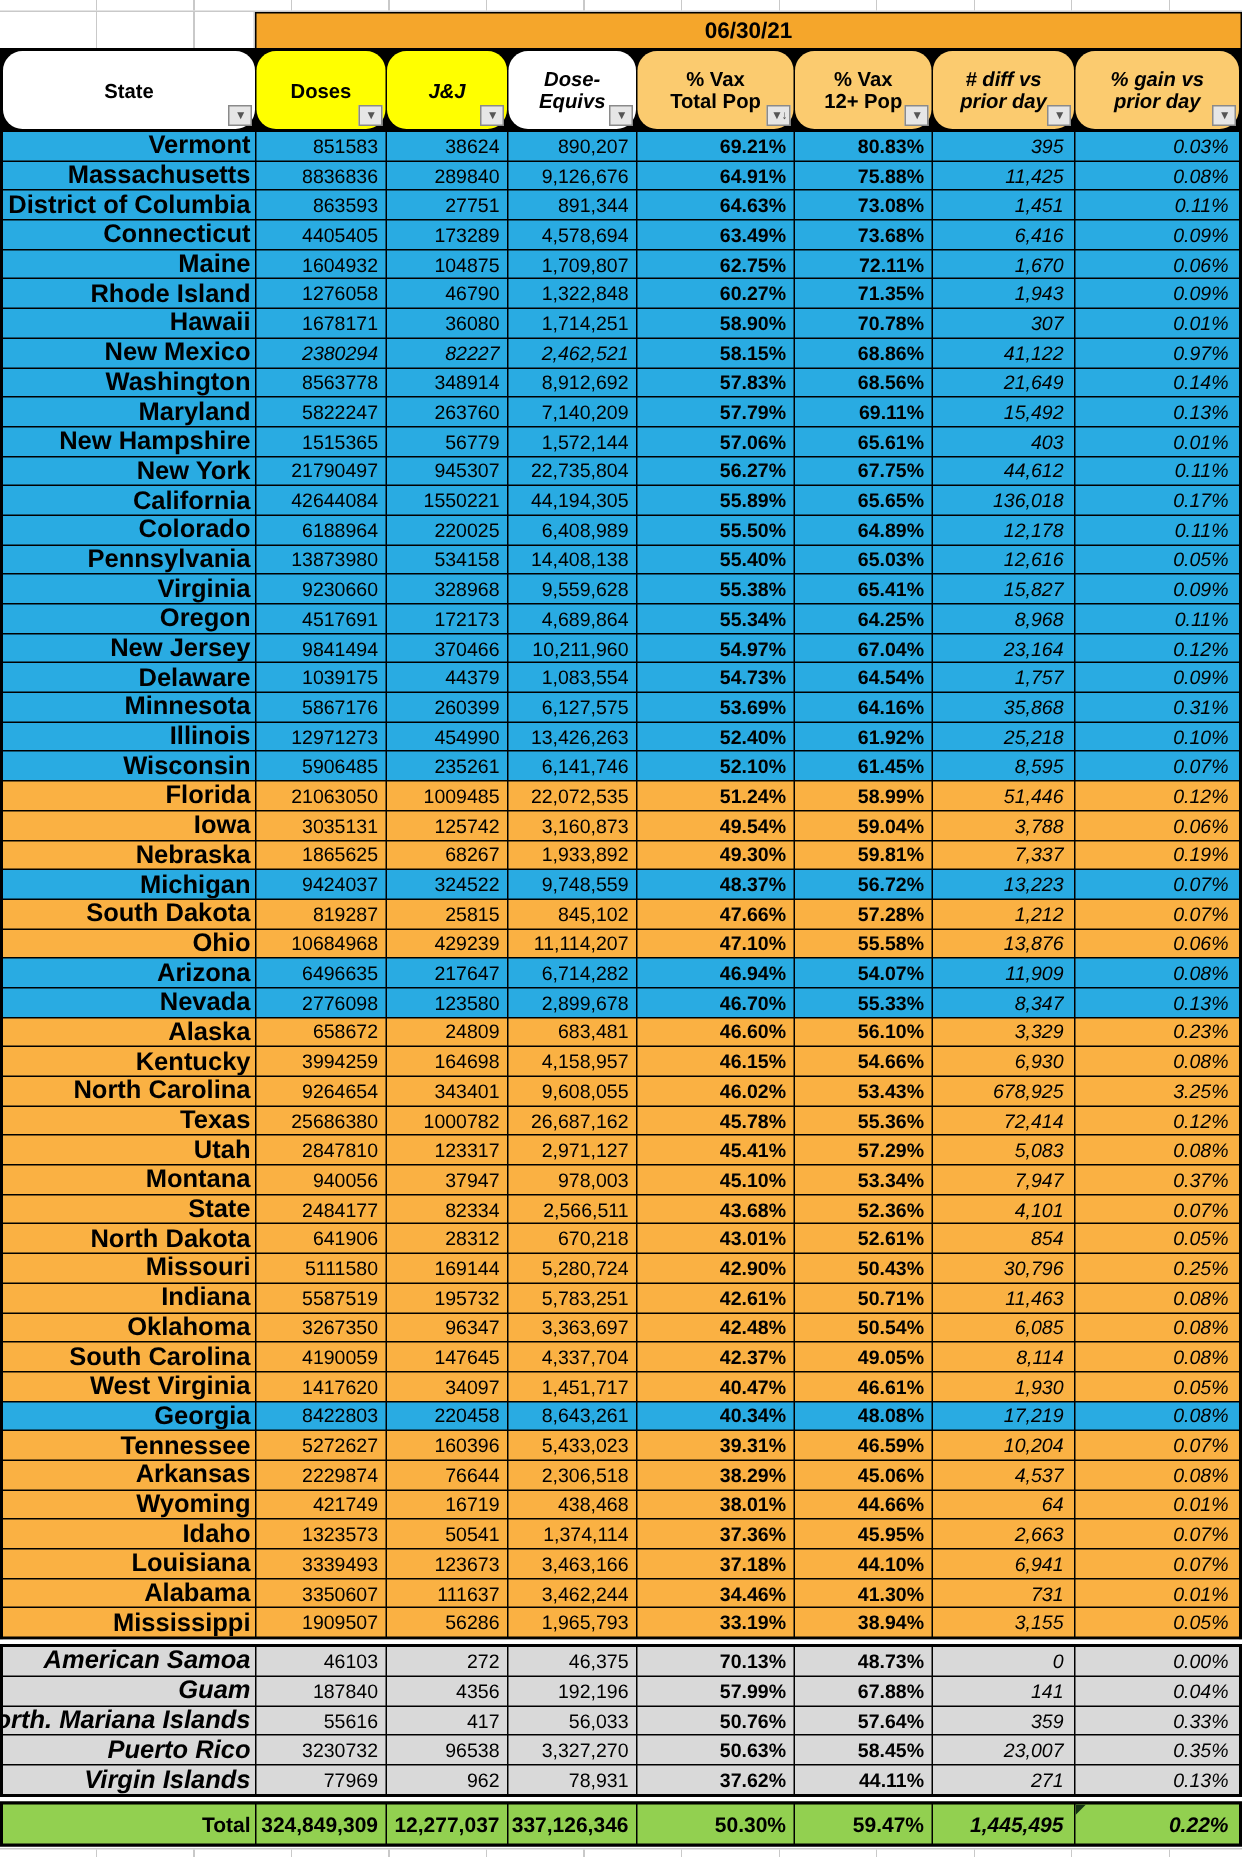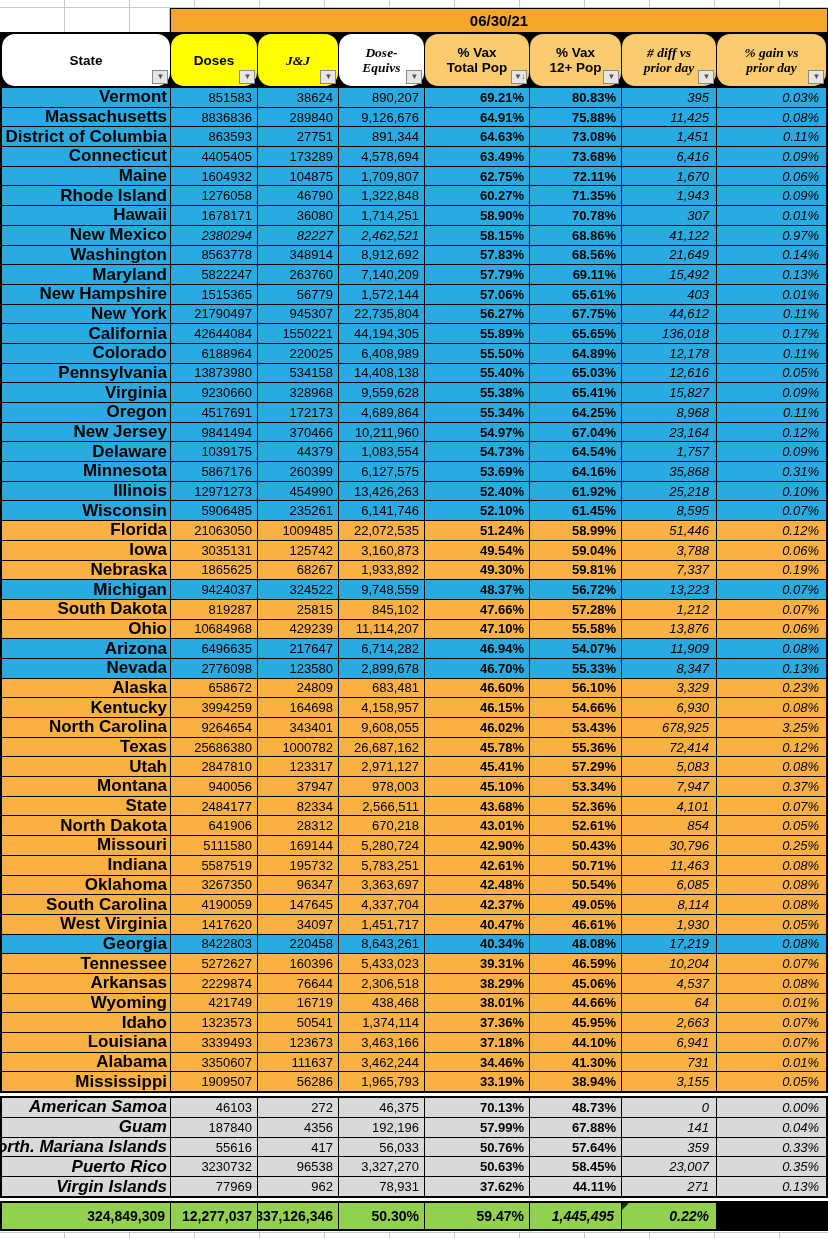--- a/index.html
+++ b/index.html
@@ -17,21 +17,21 @@
   .date-band{flex:1;background:var(--band);border:1px solid #000;border-bottom:0;
     display:flex;align-items:center;justify-content:center;font-weight:bold;font-size:15px;}
   .grid{display:grid;grid-template-columns:168px 86px 80px 85px 104px 91px 94px 109px;
     gap:1px;background:#000;border:2px solid #000;width:828px;}
   .header{height:56px;}
   .hcell{position:relative;display:flex;flex-direction:column;align-items:center;justify-content:center;
     font-weight:bold;font-size:13.5px;line-height:15px;text-align:center;border-radius:13px;}
   .h-state,.h-equivs{background:#fff;}
   .h-doses,.h-jj{background:var(--yellow);}
   .h-orange{background:var(--horange);}
-  .h-it{font-style:italic;font-family:Liberation Serif, serif;}
+  .h-it{font-style:italic;}
   .fbtn{position:absolute;right:2px;bottom:2px;width:16px;height:14px;background:#e6e6e6;
     border:1px solid #8a8a8a;color:#555;font-size:8px;line-height:12px;text-align:center;
     font-style:normal;font-weight:normal;letter-spacing:-1px;cursor:pointer;}
   .states{grid-auto-rows:18.7px;border-top:0;}
   .terr{grid-auto-rows:18.8px;}
   .row{display:contents;}
   .cell{display:flex;align-items:center;justify-content:flex-end;font-size:13px;
     padding-right:5px;white-space:nowrap;overflow:hidden;}
   .c-state{font-weight:bold;padding-right:3px;font-size:17px;}
   .c-pct{font-weight:bold;}
@@ -667,20 +667,21 @@
     <div class="cell c-pct">37.62%</div>
     <div class="cell c-pct">44.11%</div>
     <div class="cell c-diff">271</div>
     <div class="cell c-gain">0.13%</div>
   </div>
     </div>
 
   <div class="sep"></div>
 
   <div class="grid total">
+    <div class="cell c-state">Total</div>
     <div class="cell">324,849,309</div>
     <div class="cell">12,277,037</div>
     <div class="cell">337,126,346</div>
     <div class="cell c-pct">50.30%</div>
     <div class="cell c-pct">59.47%</div>
     <div class="cell c-diff">1,445,495</div>
     <div class="cell c-gain">
       <span class="corner-flag"></span>
       <span>0.22%</span>
     </div>

